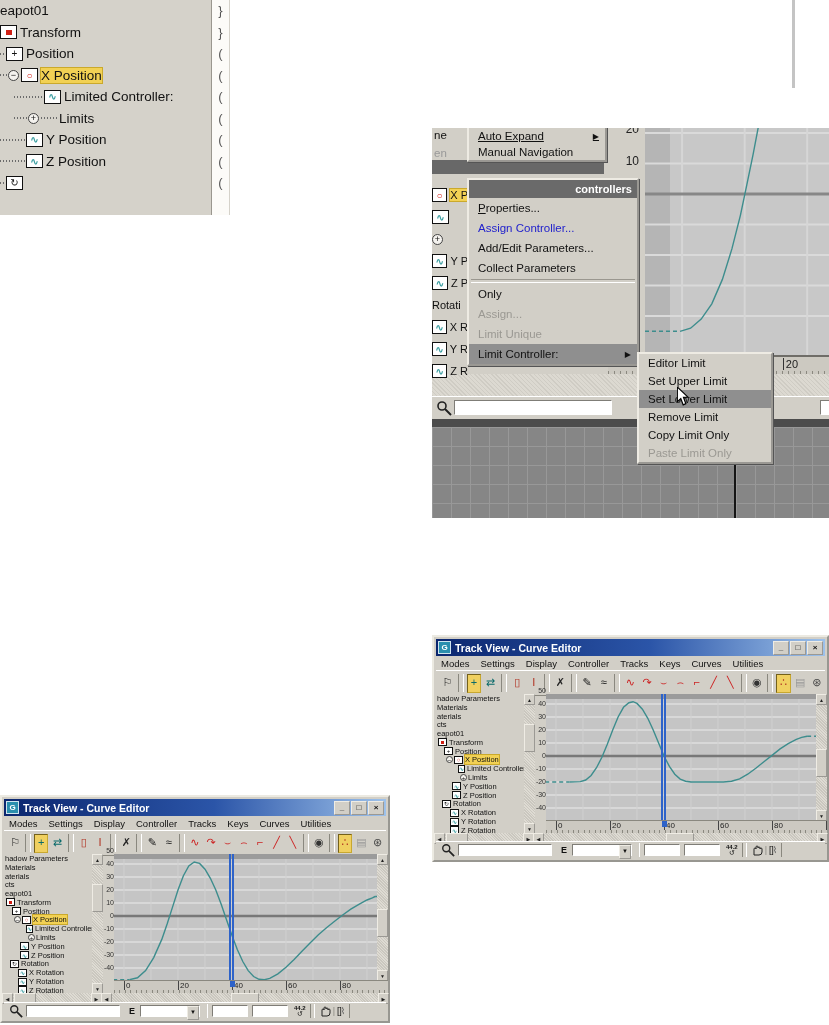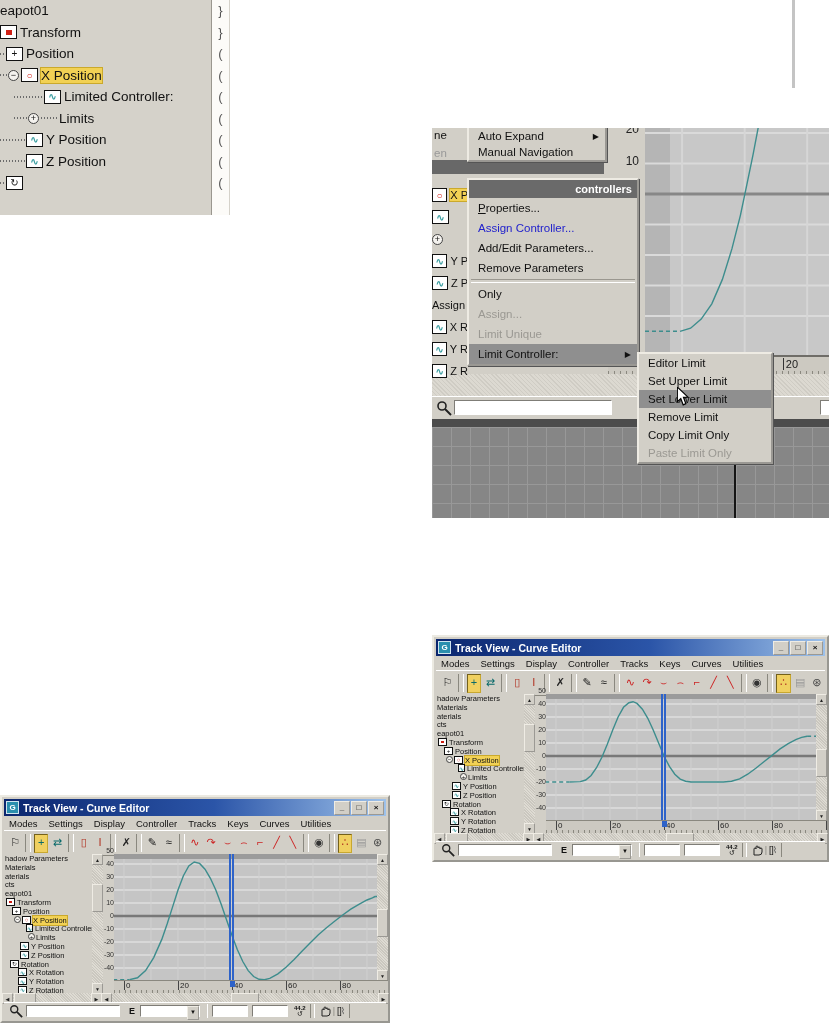--- a/index.html
+++ b/index.html
@@ -47,21 +47,21 @@
   .tv-title{position:absolute;left:2px;top:2px;right:2px;height:17px;display:flex;align-items:center;padding:0 2px;
     background:linear-gradient(90deg,#0b266e,#2b55a8 55%,#9dc1ea);color:#fff;font-size:10.5px;font-weight:bold;}
   .appic{width:11px;height:11px;background:#2a8fae;border:1px solid #cfe4ef;margin-right:4px;display:inline-flex;align-items:center;justify-content:center;color:#fff;font-size:8px;}
   .winbtn{width:14px;height:12px;margin-left:1px;font-size:8px;font-weight:bold;color:#111;}
   .tv-menubar{position:absolute;left:2px;top:19px;right:2px;height:14px;display:flex;gap:11px;align-items:center;padding-left:5px;font-size:9.5px;color:#111;background:#d2cfc7;}
   .tv-toolbar{position:absolute;left:2px;top:33px;right:2px;height:24px;display:flex;align-items:center;padding-left:3px;background:#d2cfc7;border-top:1px solid #fff;border-bottom:1px solid #8a887f;}
   .tbi{width:16px;height:17px;margin:0 1px;font-size:11px;line-height:15px;text-align:center;border:1px solid transparent;}
   .tbi.act{background:#f0d060;border:1px inset #c8a830;}
   .tbsep{width:5px;height:18px;border-left:1px solid #8a887f;border-right:1px solid #fff;margin:0 2px;}
   .tv-tree{position:absolute;left:2px;top:57px;width:88px;height:139px;overflow:hidden;background:#d2cfc7;font-size:7.5px;color:#111;}
-  .tv-tree .row{height:8.8px;display:flex;align-items:flex-start;white-space:nowrap;}
+  .tv-tree .row{height:8.8px;display:flex;align-items:center;white-space:nowrap;}
   .vscroll,.hscroll{position:absolute;background:#dedbd3;background-image:repeating-linear-gradient(45deg,#cac7bf 0 1px,transparent 1px 2px);}
   .sthumb{position:absolute;background:#d2cfc7;border:1px outset #efece4;}
   .sarrow{position:absolute;background:#d2cfc7;border:1px outset #efece4;font-size:5px;display:flex;align-items:center;justify-content:center;color:#222;}
   .tv-ylab{position:absolute;width:13px;font-size:7px;color:#333;text-align:right;}
   .tv-chart{position:absolute;top:57px;height:126px;background:#c5c5c5;overflow:hidden;}
   .tv-ruler{position:absolute;height:13px;background:#ccc9c1;border-top:1px solid #8a887f;overflow:hidden;font-size:8px;
     background-image:repeating-linear-gradient(90deg,#8a887f 0 1px,transparent 1px 5.4px);background-position:0 9px;background-size:100% 4px;background-repeat:no-repeat;}
   .tv-ruler .rlab{top:0;padding-left:1px;border-left:1px solid #444;}
   .tv-status{position:absolute;left:2px;right:2px;bottom:2px;height:16px;background:#d2cfc7;border-top:1px solid #fff;display:flex;align-items:center;font-size:9px;color:#111;}
   .sgrp{display:flex;align-items:center;height:14px;padding:0 4px;border-left:1px solid #fff;border-right:1px solid #8a887f;}
@@ -212,21 +212,21 @@
         </span>
         <span>Y P</span>
       </div>
       <div class="striprow">
         <span class="ticon lg">
           <span class="wavec">∿</span>
         </span>
         <span>Z P</span>
       </div>
       <div class="striprow">
-        <span>Assign</span>
+        <span>Rotati</span>
       </div>
       <div class="striprow">
         <span class="ticon lg">
           <span class="wavec">∿</span>
         </span>
         <span>X R</span>
       </div>
       <div class="striprow">
         <span class="ticon lg">
           <span class="wavec">∿</span>
@@ -235,41 +235,41 @@
       </div>
       <div class="striprow">
         <span class="ticon lg">
           <span class="wavec">∿</span>
         </span>
         <span>Z R</span>
       </div>
     </div>
 
   <div class="menu" id="ctx-menu1" style="left:35px;top:-2px;width:136px;">
-      <div class="mi" style="height: 16px;">
+      <div class="mi" style="height: 16px; text-decoration: underline;">
         <span>Auto Expand</span>
         <span class="arrow">▶</span>
       </div>
       <div class="mi" style="height: 16px;">
         <span>Manual Navigation</span>
       </div>
     </div>
   <div class="menu" id="ctx-menu2" style="left:35px;top:50px;width:168px;">
       <div class="mhead">controllers</div>
       <div class="mi" style="height: 20px;">
         <span><u>P</u>roperties...</span>
       </div>
       <div class="mi link" style="height: 20px;">
         <span>Assign Controller...</span>
       </div>
       <div class="mi" style="height: 20px;">
         <span>Add/Edit Parameters...</span>
       </div>
       <div class="mi" style="height: 20px;">
-        <span>Remove Parameters</span>
+        <span>Collect Parameters</span>
       </div>
       <div class="msep"></div>
       <div class="mi" style="height: 20px;">
         <span>Only</span>
       </div>
       <div class="mi dis" style="height: 20px;">
         <span>Assign...</span>
       </div>
       <div class="mi dis" style="height: 20px;">
         <span>Limit Unique</span>

